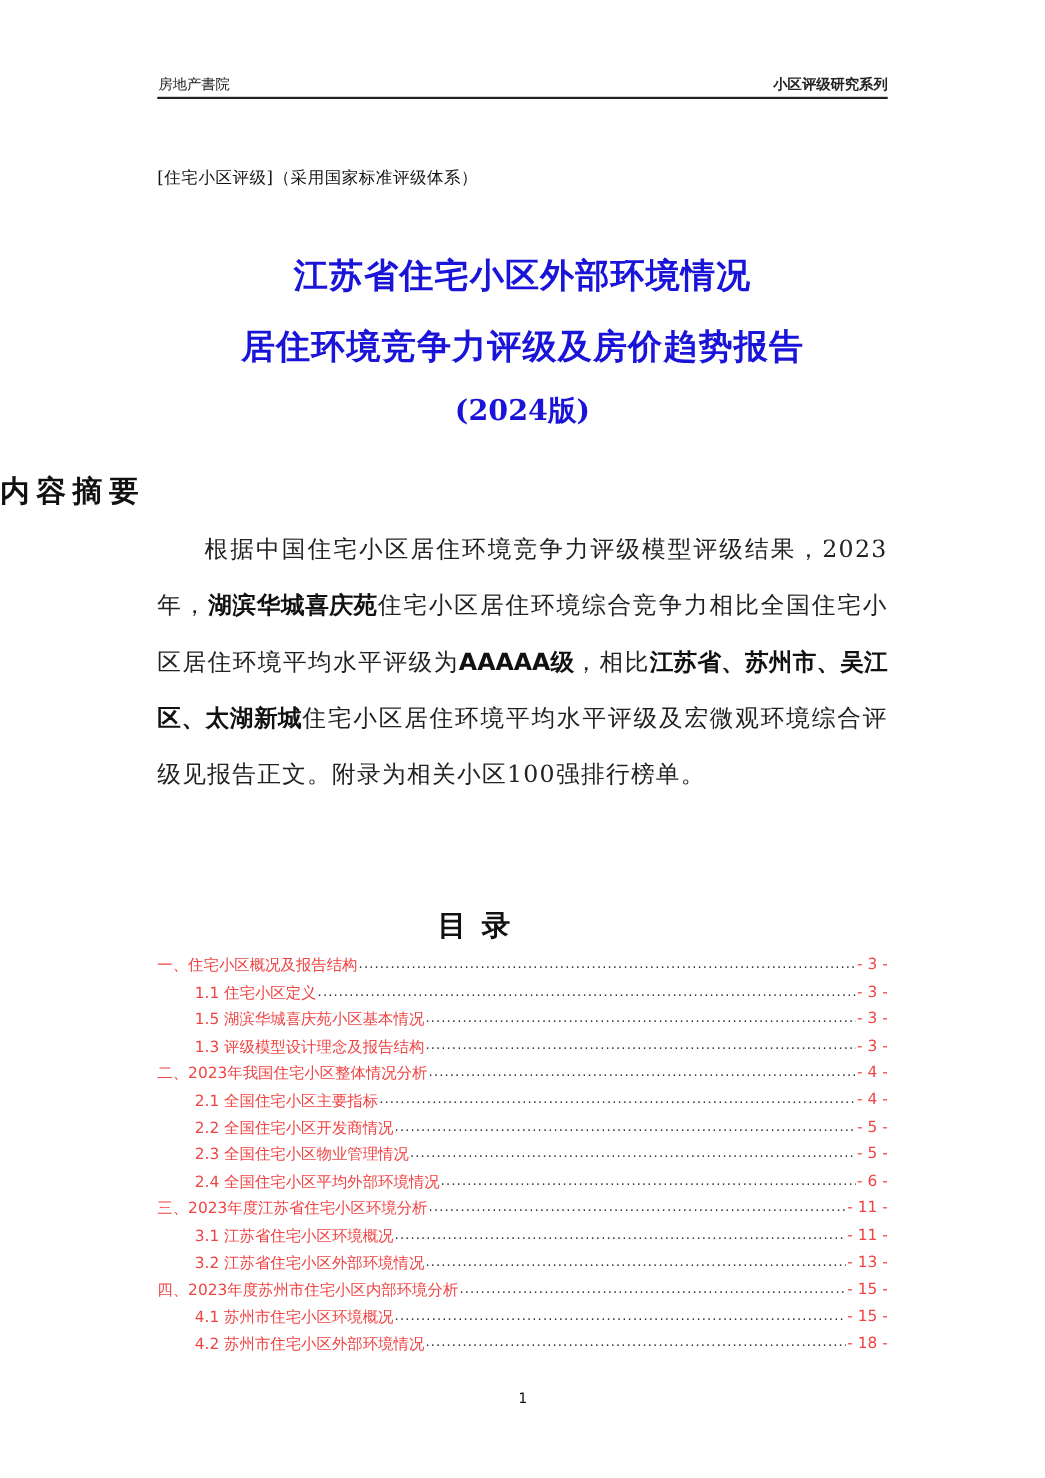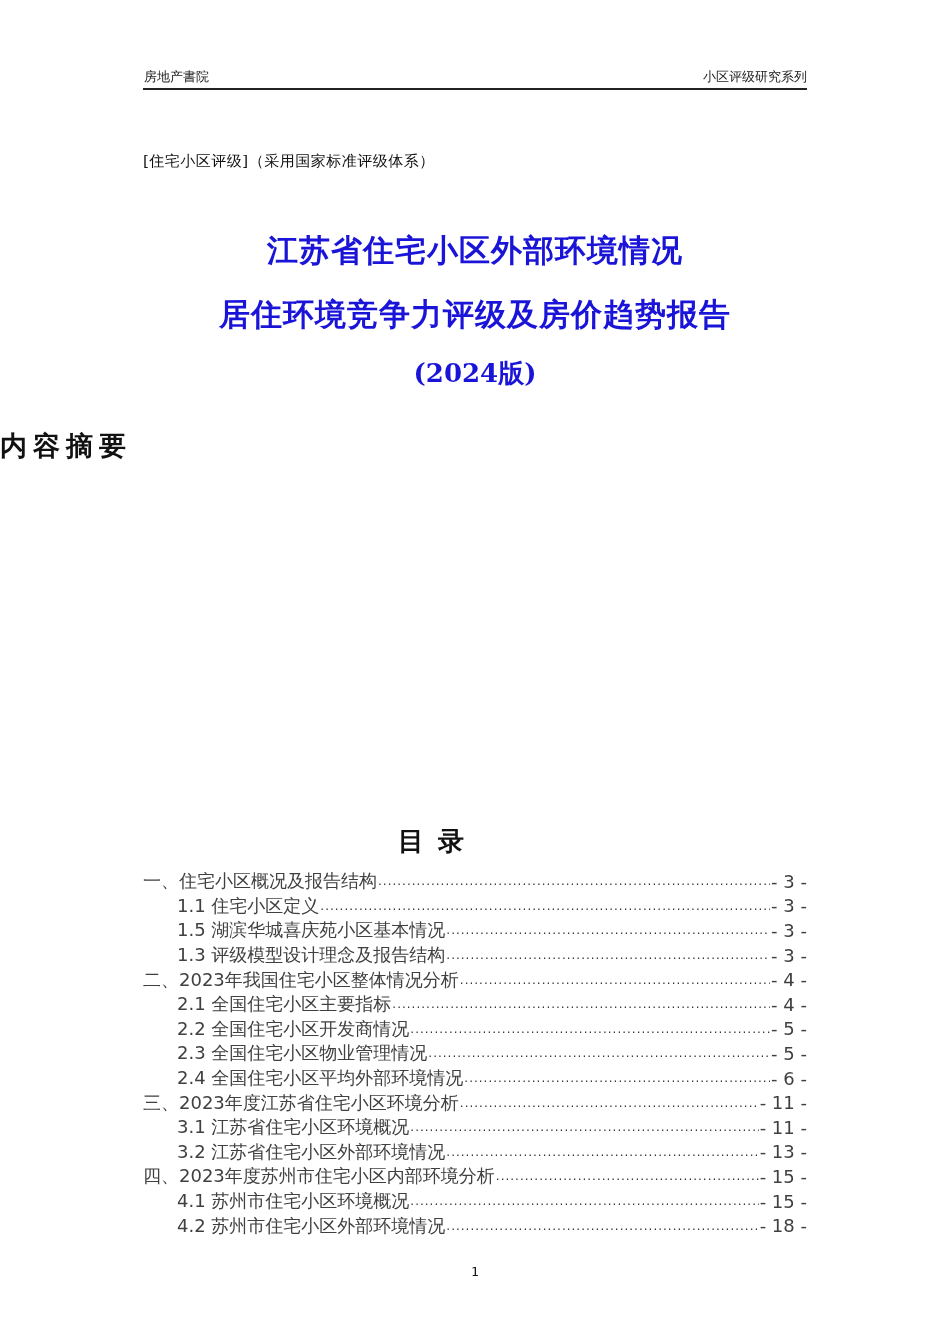--- a/index.html
+++ b/index.html
@@ -1,32 +1,32 @@
 <!DOCTYPE html>
 <html><head>
 <meta charset="utf-8">
 <style>
   html, body { margin: 0; padding: 0; background: #ffffff; }
   body { width: 950px; height: 1344px; position: relative; font-family: "DejaVu Serif", serif; color: #111; overflow: hidden; }
   .page { position: absolute; left: 0; top: 0; width: 950px; height: 1344px; border-radius: 25px; }
   .hdr { position: absolute; left: 143px; right: 143px; top: 68px; height: 20px; font-family: "DejaVu Sans", sans-serif; font-size: 13px; color: #222; }
   .hdr .l { position: absolute; left: 1px; top: 0; }
-  .hdr .r { position: absolute; right: 0; top: 0; }
+  .hdr .r { position: absolute; right: 0; top: 0; font-weight: bold; }
   .hdr-rule { position: absolute; left: 143px; right: 143px; top: 88px; height: 2px; background: #222; }
   .tag { position: absolute; left: 143px; top: 152px; font-size: 15px; letter-spacing: 0.5px; }
   .title { position: absolute; left: 0; width: 950px; text-align: center; color: #1a14d8; font-family: "DejaVu Sans", sans-serif; font-weight: bold; }
   .t1 { top: 230px; font-size: 31px; letter-spacing: 1px; }
   .t2 { top: 294px; font-size: 31px; letter-spacing: 1px; }
   .t3 { top: 356px; font-size: 26px; font-family: "DejaVu Serif", serif; }
   .abs-h { position: absolute; left: 0; width: 950px; top: 428px; text-align: left; font-family: "DejaVu Sans", sans-serif; font-weight: bold; font-size: 27px; letter-spacing: 6px; }
   .para { position: absolute; left: 143px; width: 664px; top: 474px; font-size: 21.5px; line-height: 51.3px; text-indent: 43px; text-align: justify; color: #222; letter-spacing: 1.2px; }
   .para b { font-family: "DejaVu Sans", sans-serif; font-weight: bold; color: #111; letter-spacing: 0; }
   .toc-h { position: absolute; left: 0; width: 876px; top: 824px; text-align: center; font-family: "DejaVu Sans", sans-serif; font-weight: bold; font-size: 26px; letter-spacing: 14px; }
   .toc { position: absolute; left: 143px; width: 664px; top: 869px; }
-  .toc-row { display: flex; align-items: center; height: 24.6px; font-size: 18px; color: #404040; font-family: "DejaVu Sans", sans-serif; }
+  .toc-row { display: flex; align-items: flex-start; height: 24.6px; font-size: 14px; color: #ef4444; font-family: "DejaVu Sans", sans-serif; }
   .toc-row.sub { padding-left: 34px; }
   .toc-row .lbl { white-space: nowrap; }
   .toc-row .dots { flex: 1; overflow: hidden; white-space: nowrap; margin: 0 1px; color: #333; font-size: 12px; letter-spacing: 1px; }
   .toc-row .dots::after { content: "........................................................................................................................................................................................................................"; }
   .toc-row .pg { white-space: nowrap; }
   .pnum { position: absolute; left: 0; width: 950px; top: 1264px; text-align: center; font-size: 13px; font-family: "DejaVu Sans Mono", monospace; }
 </style>
 </head>
 <body>
 
@@ -37,20 +37,21 @@
   </div>
   <div class="hdr-rule"></div>
 
   <div class="tag">[住宅小区评级]（采用国家标准评级体系）</div>
 
   <div class="title t1">江苏省住宅小区外部环境情况</div>
   <div class="title t2">居住环境竞争力评级及房价趋势报告</div>
   <div class="title t3">(2024版)</div>
 
   <div class="abs-h">内容摘要</div>
+  <div class="para"><span>根据中国住宅小区居住环境竞争力评级模型评级结果，2023年，</span><b>湖滨华城喜庆苑</b><span>住宅小区居住环境综合竞争力相比全国住宅小区居住环境平均水平评级为</span><b>AAAAA级</b><span>，相比</span><b>江苏省、苏州市、吴江区、太湖新城</b><span>住宅小区居住环境平均水平评级及宏微观环境综合评级见报告正文。附录为相关小区100强排行榜单。</span></div>
 
   <div class="toc-h">目录</div>
   <div class="toc" id="toc">
       <div class="toc-row">
         <span class="lbl">一、住宅小区概况及报告结构</span>
         <span class="dots"></span>
         <span class="pg">- 3 -</span>
       </div>
       <div class="toc-row sub">
         <span class="lbl">1.1 住宅小区定义</span>

